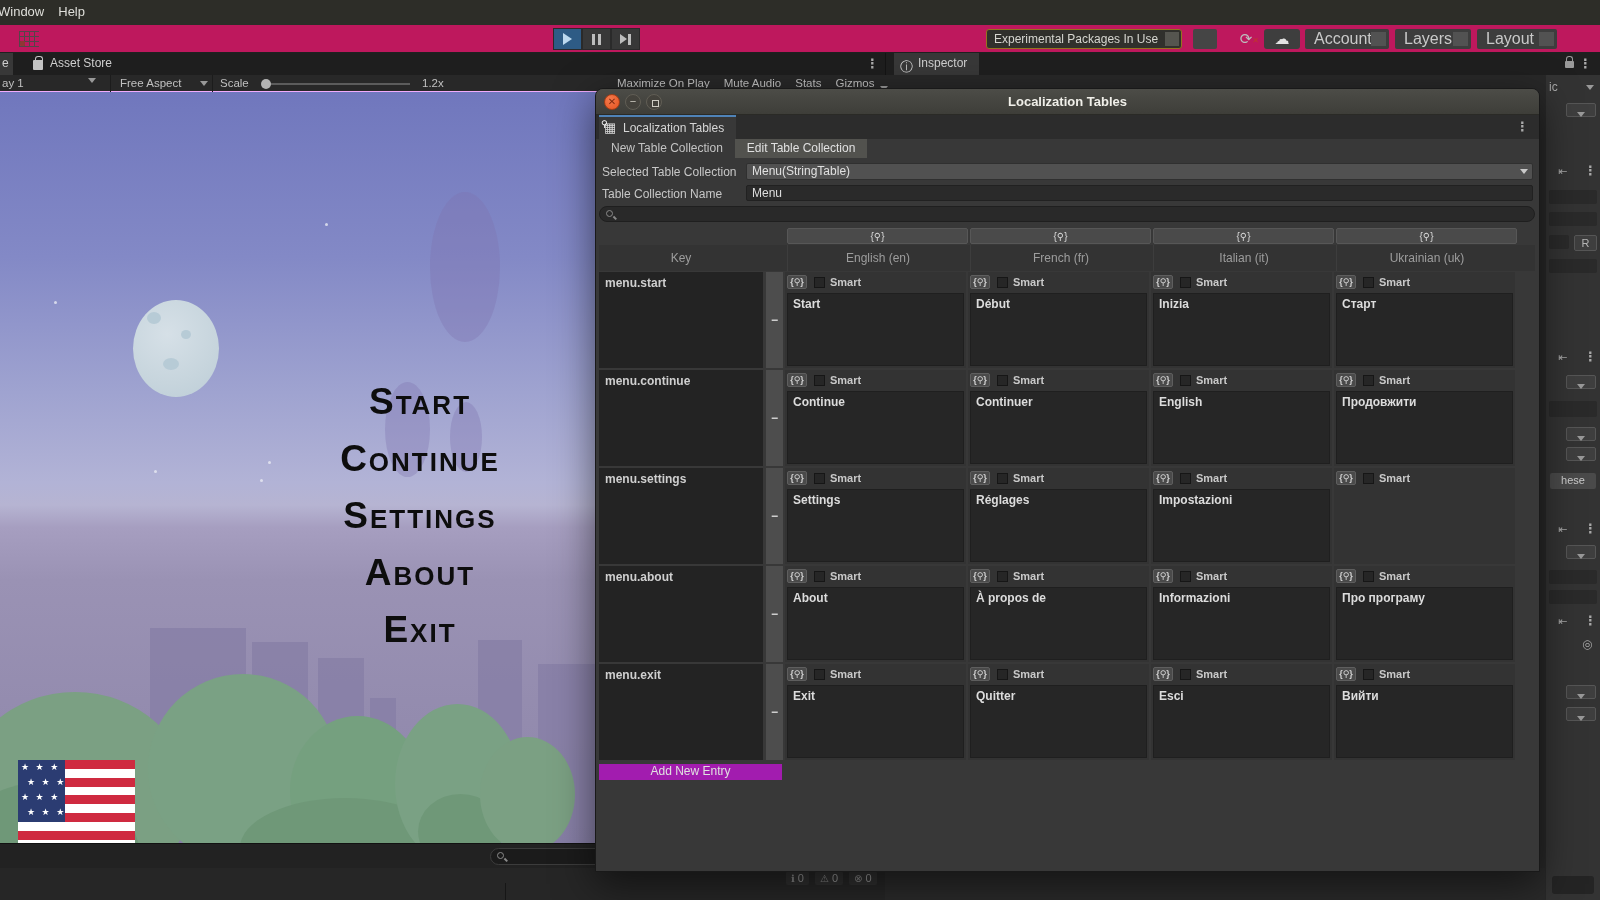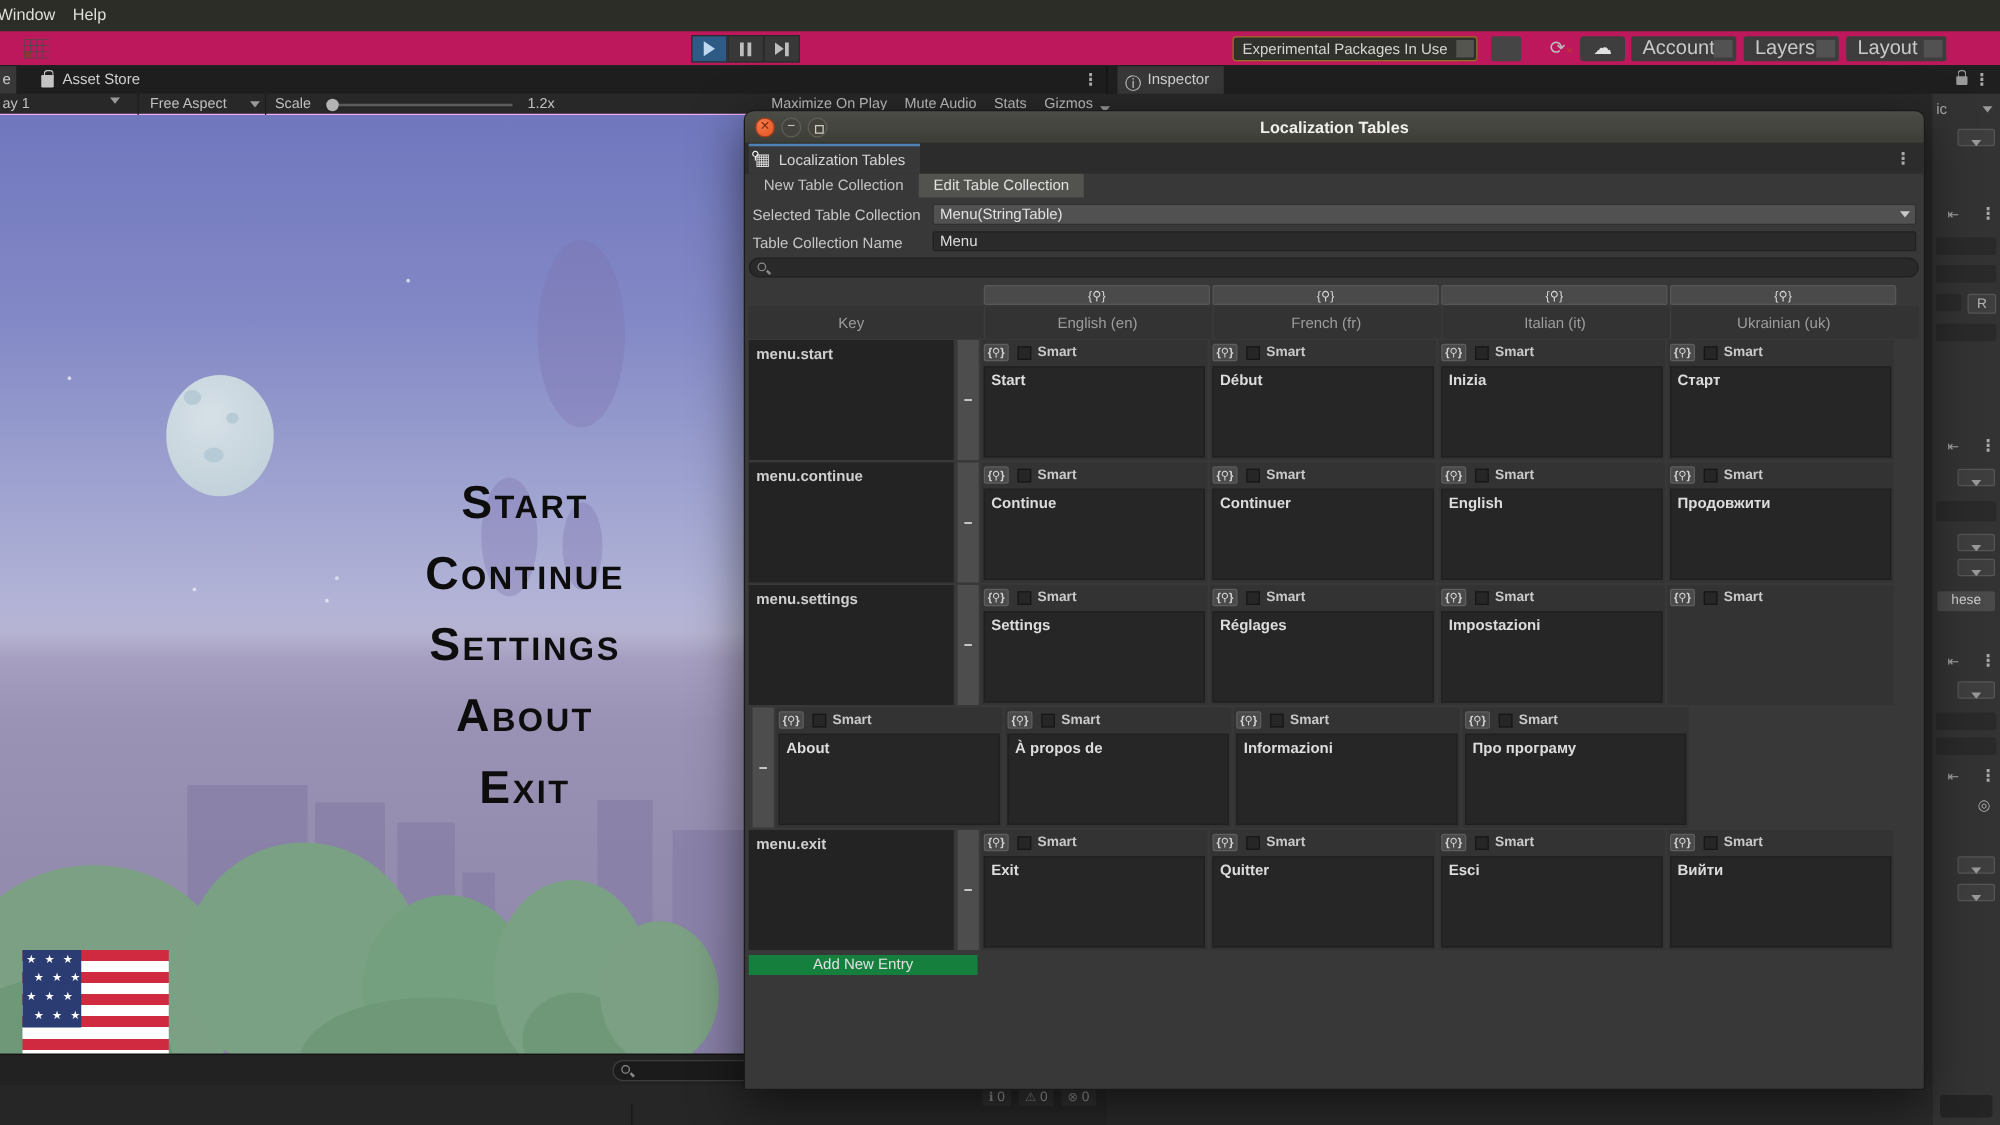--- a/index.html
+++ b/index.html
@@ -154,21 +154,21 @@
   .table-row { display:flex; height:96px; margin-bottom:2px;font-weight:bold; }
   .key-cell { width:164px; background:#232323; color:#cfcfcf; font-size:12px; padding:4px 6px; }
   .minus-cell { width:17px; margin-left:3px; background:#4d4d4d; text-align:center; color:#dddddd; }
   .minus-cell span { line-height:96px; font-size:12px; }
   .lang-cell { width:181px; margin-left:2px; background:#333333; display:flex; flex-direction:column; }
   .cell-meta { height:18px; display:flex; align-items:center; padding:2px 2px 0 2px; }
   .meta-btn { width:20px; height:14px; background:#4a4a4a; border:1px solid #5e5e5e; border-radius:2px; text-align:center; color:#d5d5d5; font-size:9px; line-height:12px; }
   .smart-checkbox { width:11px; height:11px; background:#262626; border:1px solid #161616; margin-left:7px; }
   .smart-label { margin-left:5px; color:#c9c9c9; font-size:11px; }
   .value-box { flex:1; margin:3px 2px 2px 2px; background:#262626; border:1px solid #1f1f1f; color:#dcdcdc; font-size:12px; padding:3px 5px; }
-  #add-entry-btn { position:absolute; left:3px; top:675px; width:183px; height:16px; background:#15803d; color:#e0e0e0; font-size:12px; text-align:center; line-height:15px; }
+  #add-entry-btn { position:absolute; left:3px; top:675px; width:183px; height:16px; background:#a21caf; color:#e0e0e0; font-size:12px; text-align:center; line-height:15px; }
 
   .kebab { letter-spacing:0; font-weight:bold; }
 </style>
 </head>
 <body>
 
 <div id="screen">
 
   <div id="menubar"><span class="mb-item">Window</span><span class="mb-item">Help</span></div>
 
@@ -499,20 +499,21 @@
             </div>
             <div class="lang-cell">
               <div class="cell-meta">
                 <span class="meta-btn"><span>{⚲}</span></span>
                 <span class="smart-checkbox"></span>
                 <span class="smart-label">Smart</span>
               </div>
             </div>
           </div>
           <div class="table-row">
+            <div class="key-cell">menu.about</div>
             <div class="minus-cell"><span>−</span></div>
             <div class="lang-cell">
               <div class="cell-meta">
                 <span class="meta-btn"><span>{⚲}</span></span>
                 <span class="smart-checkbox"></span>
                 <span class="smart-label">Smart</span>
               </div>
               <div class="value-box">About</div>
             </div>
             <div class="lang-cell">

